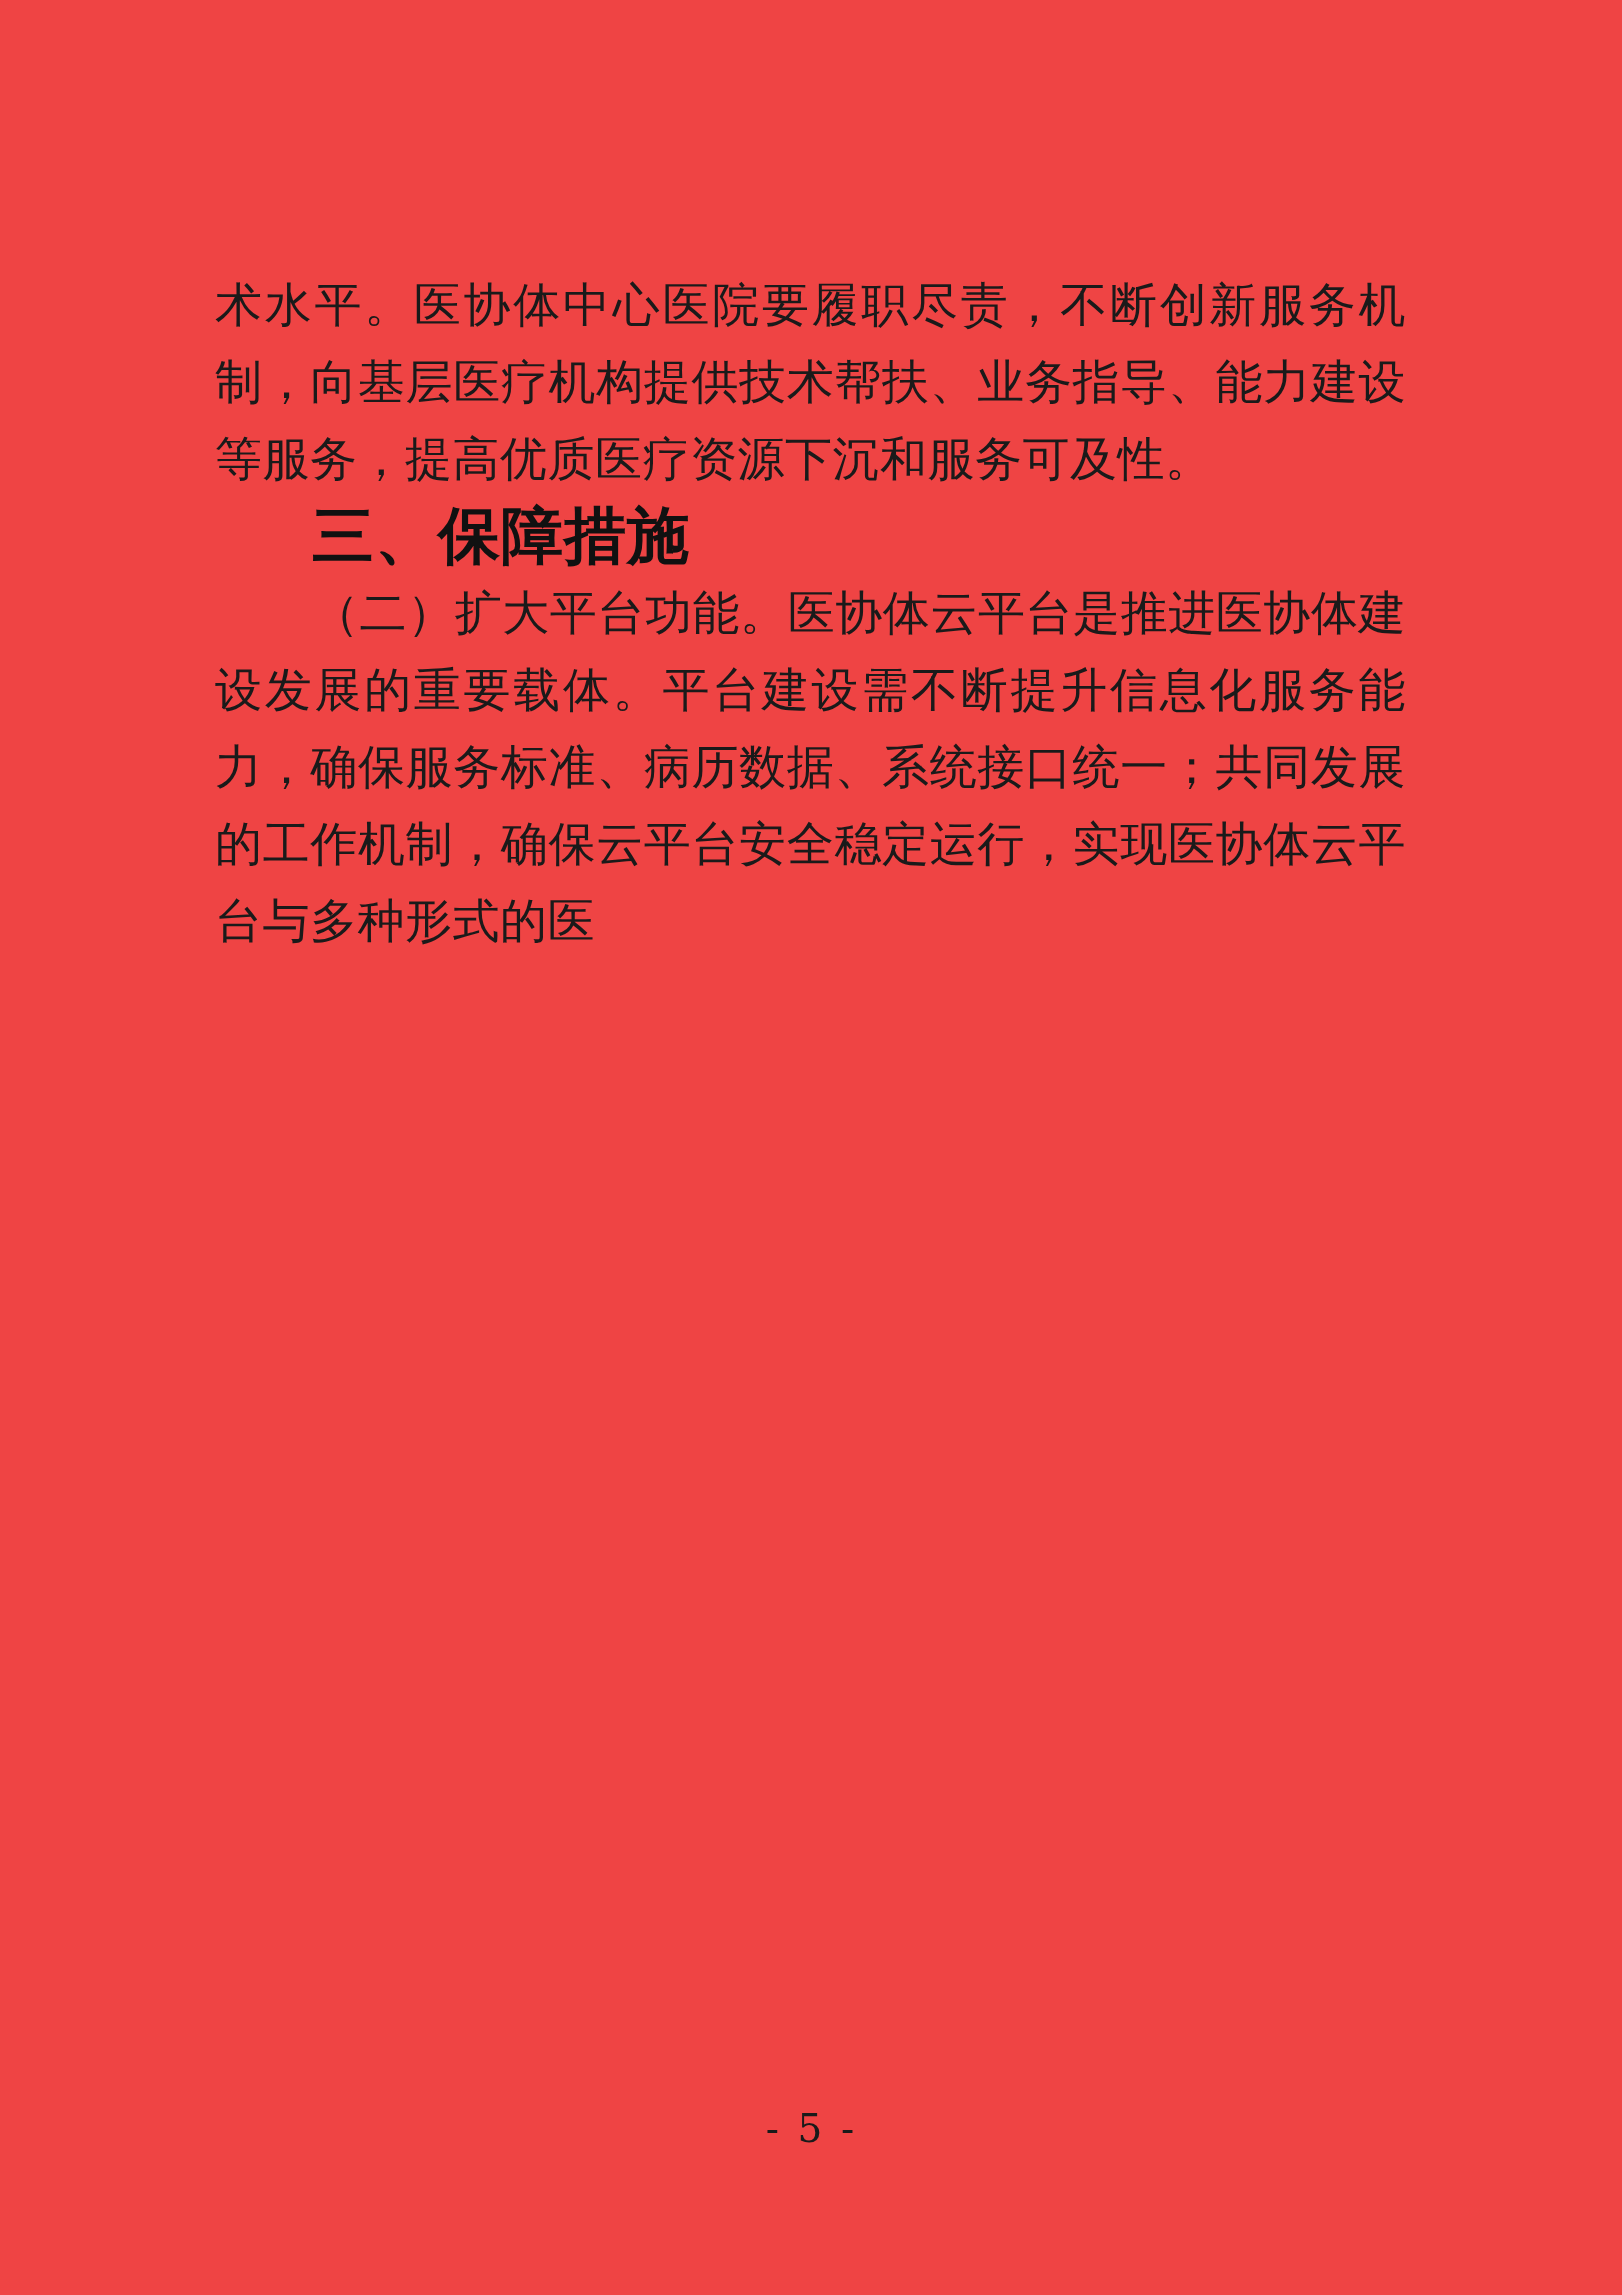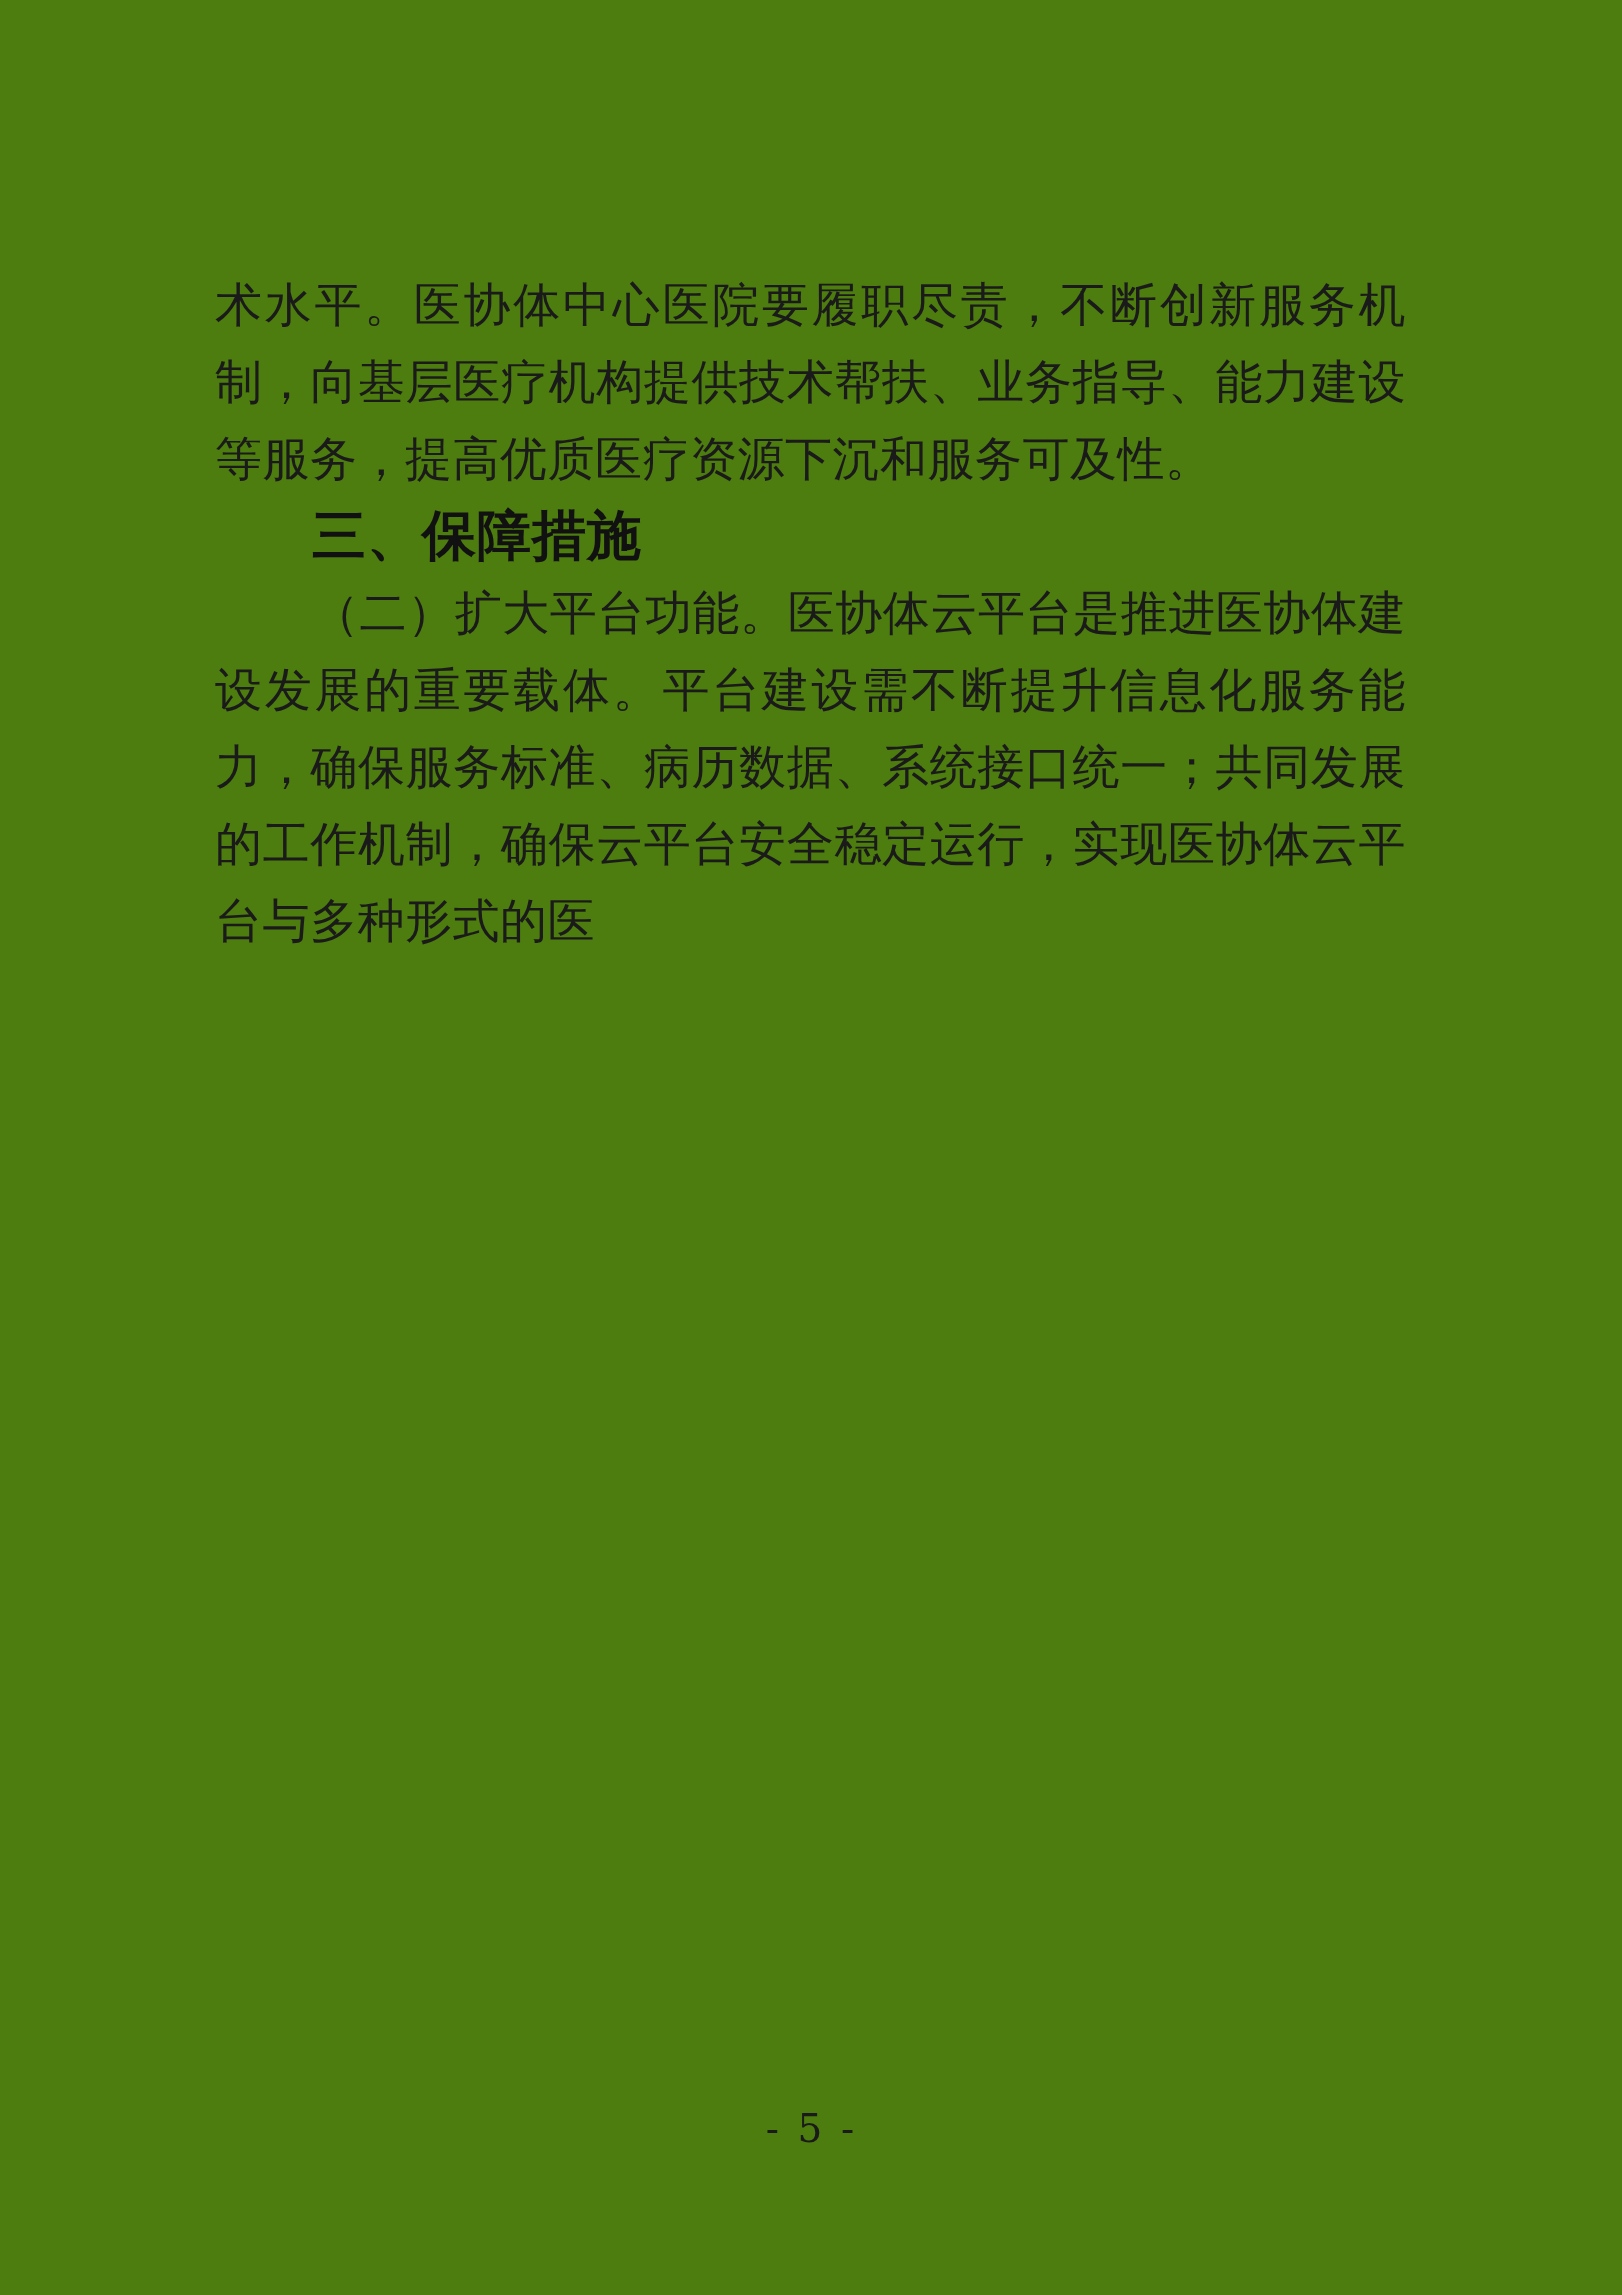--- a/index.html
+++ b/index.html
@@ -7,21 +7,21 @@
     padding: 0;
     background: #ffffff;
   }
   body {
     font-family: "Liberation Serif", "DejaVu Serif", serif;
   }
   .page {
     position: relative;
     width: 1623px;
     height: 2295px;
-    background: #4d7c0f;
+    background: #ef4444;
     box-sizing: border-box;
     overflow: hidden;
   }
   .content {
     position: absolute;
     left: 215px;
     top: 266px;
     width: 1191px;
   }
   .para {
@@ -32,21 +32,21 @@
     text-align: justify;
     text-justify: inter-ideograph;
     margin: 0 0 0 0;
     font-family: "DejaVu Serif", "Liberation Serif", serif;
     font-weight: 400;
   }
   .indent {
     text-indent: 97px;
   }
   .heading {
-    font-size: 54px;
+    font-size: 62px;
     line-height: 77px;
     color: #111111;
     font-weight: 700;
     text-indent: 97px;
     font-family: "DejaVu Sans", "Liberation Sans", sans-serif;
     letter-spacing: 1px;
     margin: 0;
   }
   .pagenum {
     position: absolute;

